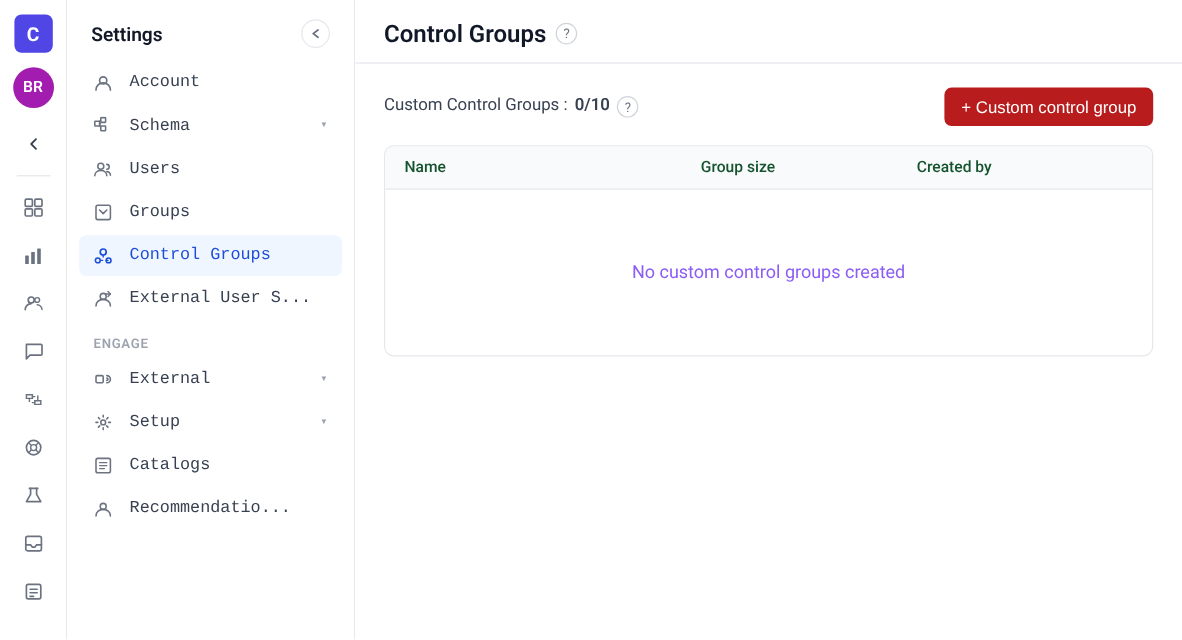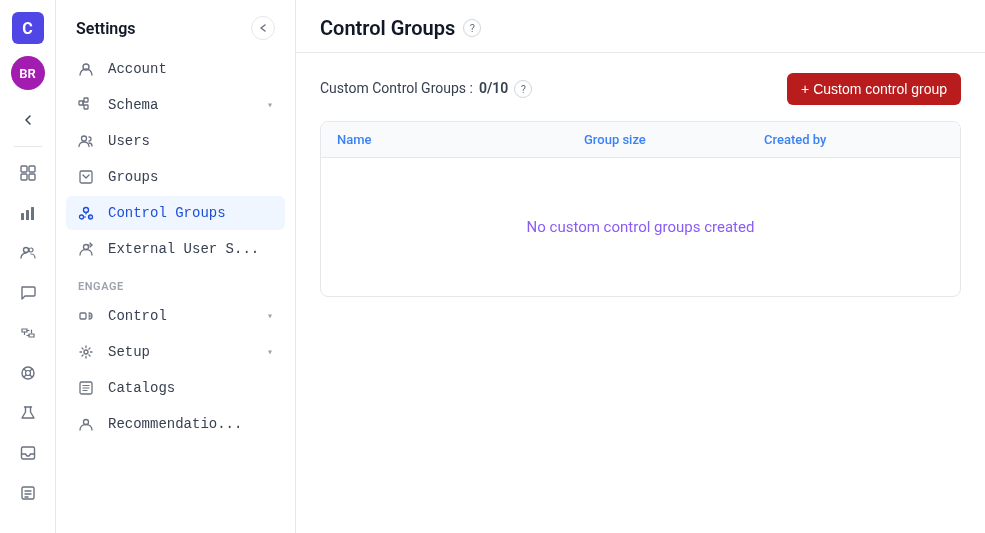--- a/index.html
+++ b/index.html
@@ -165,21 +165,21 @@
     .table-header {
       display: grid;
       grid-template-columns: 1fr 180px 180px;
       background: #f9fafb;
       border-bottom: 1px solid #e5e7eb;
       padding: 10px 16px;
     }
     .table-header-cell {
       font-size: 13px;
       font-weight: 500;
-      color: #3b82f6;
+      color: #14532d;
     }
     .table-empty {
       padding: 60px 16px;
       text-align: center;
       color: #8b5cf6;
       font-size: 15px;
     }
   </style>
 </head>
 <body>
@@ -318,21 +318,21 @@
     </div>
 
     <div class="sidebar-section-label">ENGAGE</div>
 
     <div class="sidebar-item">
       <svg width="16" height="16" viewBox="0 0 16 16" fill="none">
         <rect x="2" y="5" width="6" height="6" rx="1" stroke="#6b7280" stroke-width="1.3"></rect>
         <path d="M11 5c1.657 0 3 1.343 3 3s-1.343 3-3 3" stroke="#6b7280" stroke-width="1.3" stroke-linecap="round"></path>
         <path d="M11 7c.552 0 1 .448 1 1s-.448 1-1 1" stroke="#6b7280" stroke-width="1.3" stroke-linecap="round"></path>
       </svg>
-      <span>Control</span>
+      <span>External</span>
       <span class="item-chevron">▾</span>
     </div>
     <div class="sidebar-item">
       <svg width="16" height="16" viewBox="0 0 16 16" fill="none">
         <circle cx="8" cy="8" r="2" stroke="#6b7280" stroke-width="1.3"></circle>
         <path d="M8 2v1.5M8 12.5V14M14 8h-1.5M3.5 8H2M11.95 4.05l-1.06 1.06M5.11 10.89l-1.06 1.06M11.95 11.95l-1.06-1.06M5.11 5.11L4.05 4.05" stroke="#6b7280" stroke-width="1.3" stroke-linecap="round"></path>
       </svg>
       <span>Setup</span>
       <span class="item-chevron">▾</span>
     </div>

